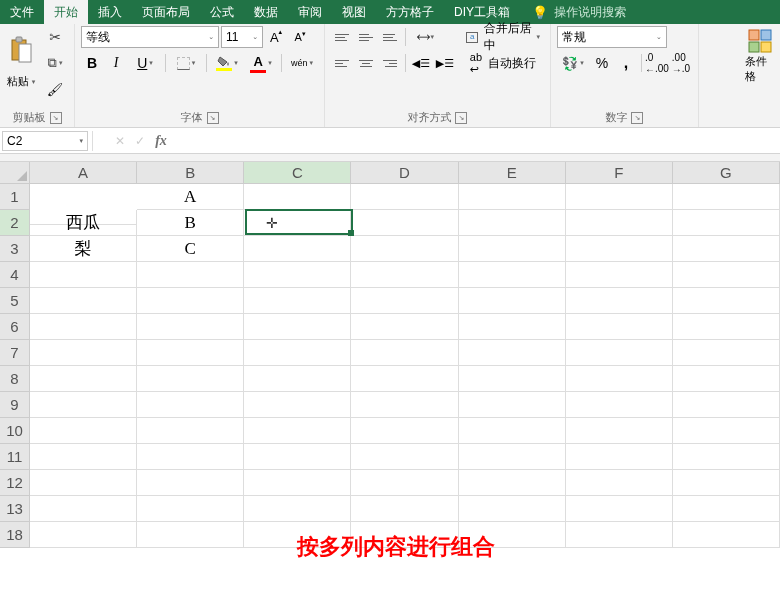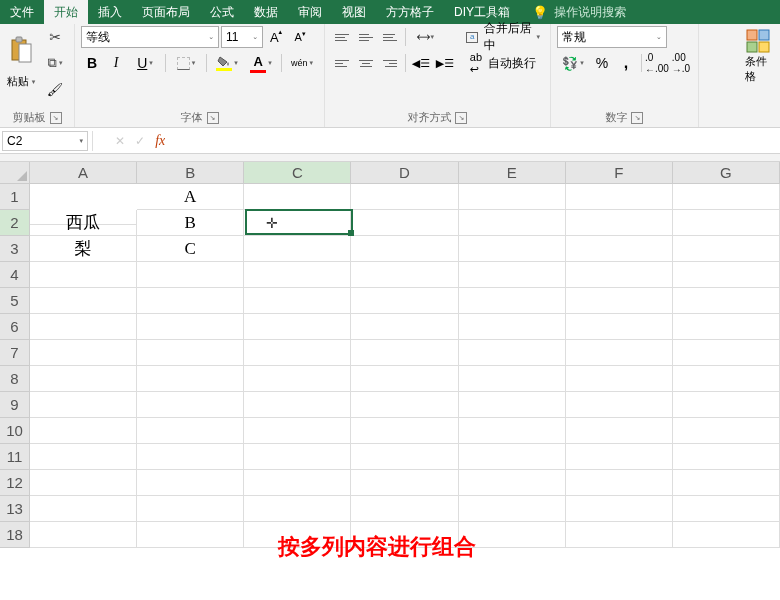--- a/index.html
+++ b/index.html
@@ -40,45 +40,45 @@
 
 .align-col { display: flex; flex-direction: column; gap: 4px; }
 .align-row { display: flex; gap: 2px; align-items: center; }
 .lbl-btn { display: flex; align-items: center; gap: 2px; padding: 0 4px; height: 22px; }
 
 
 .num-col { display: flex; flex-direction: column; gap: 4px; }
 .num-format { width: 110px; height: 22px; border: 1px solid #ababab; background: #fff; padding: 0 4px; display: flex; align-items: center; justify-content: space-between; }
 
 
-.right-partial { display: flex; flex-direction: column; padding: 4px; margin-left: 42px; }
+.right-partial { display: flex; flex-direction: column; align-items: center; padding: 4px; margin-left: 42px; }
 
 .namebox-bar { height: 26px; border-bottom: 1px solid #d4d4d4; display: flex; align-items: center; background: #fff; }
 .namebox { width: 86px; height: 20px; border: 1px solid #ccc; margin: 0 2px 0 2px; padding: 0 4px; display: flex; align-items: center; justify-content: space-between; }
 .fx-area { display: flex; align-items: center; gap: 10px; padding-left: 20px; color: #aaa; }
-.fx-icon { font-style: italic; font-family: 'Times New Roman', serif; font-size: 14px; color: #c2410c; }
+.fx-icon { font-style: italic; font-family: 'Times New Roman', serif; font-size: 14px; color: #737373; font-weight: bold; }
 .formula-input { flex: 1; height: 20px; border: none; outline: none; }
 
 .grid-area { position: relative; width: 780px; }
 .corner { position: absolute; left: 0; top: 0; width: 30px; height: 22px; background: #e6e6e6; border-right: 1px solid #ccc; border-bottom: 1px solid #ccc; }
 .corner::after { content: ""; position: absolute; right: 2px; bottom: 2px; width: 0; height: 0; border-right: 10px solid #bbb; border-top: 10px solid transparent; }
 .col-headers { position: absolute; left: 30px; top: 0; right: 0; height: 22px; display: flex; }
 .col-header { background: #e6e6e6; border-right: 1px solid #ccc; border-bottom: 1px solid #ccc; text-align: center; line-height: 22px; font-size: 15px; color: #555; }
 .col-header.active { background: #d3e8d3; }
 .row-headers { position: absolute; left: 0; top: 22px; width: 30px; }
 .row-header { height: 26px; background: #e6e6e6; border-right: 1px solid #ccc; border-bottom: 1px solid #ccc; text-align: center; line-height: 26px; font-size: 15px; color: #555; }
 .row-header.active { background: #d3e8d3; }
 .cells { position: absolute; left: 30px; top: 22px; right: 0; }
 .row { display: flex; height: 26px; }
 .cell { border-right: 1px solid #ddd; border-bottom: 1px solid #ddd; text-align: center; line-height: 26px; font-size: 17px; font-family: "SimSun", serif; color: #000; overflow: hidden; white-space: nowrap; }
 .active-cell { position: absolute; border: 2px solid #217346; pointer-events: none; }
 .active-cell::after { content: ""; position: absolute; right: -3px; bottom: -3px; width: 6px; height: 6px; background: #217346; }
 .cursor-plus { position: absolute; font-size: 14px; color: #333; pointer-events: none; }
 
-.overlay-text { position: absolute; color: #ff0000; font-size: 22px; font-weight: bold; font-family: "SimHei", sans-serif; }
+.overlay-text { position: absolute; color: #ff0000; font-size: 22px; font-weight: bold; font-family: "SimHei", sans-serif; margin-left: 19px; }
 
 
 .ico-scissors::before { content: "✂"; font-size: 14px; color: #444; }
 .ico-copy::before { content: "⧉"; font-size: 13px; color: #444; }
 .ico-brush::before { content: "🖌"; font-size: 13px; }
 .ico-bold { font-weight: bold; font-size: 14px; }
 .ico-italic { font-style: italic; font-size: 14px; font-family: 'Times New Roman', serif; }
 .ico-underline { text-decoration: underline; font-size: 14px; }
 .ico-grow { font-size: 13px; }
 .ico-shrink { font-size: 11px; }

